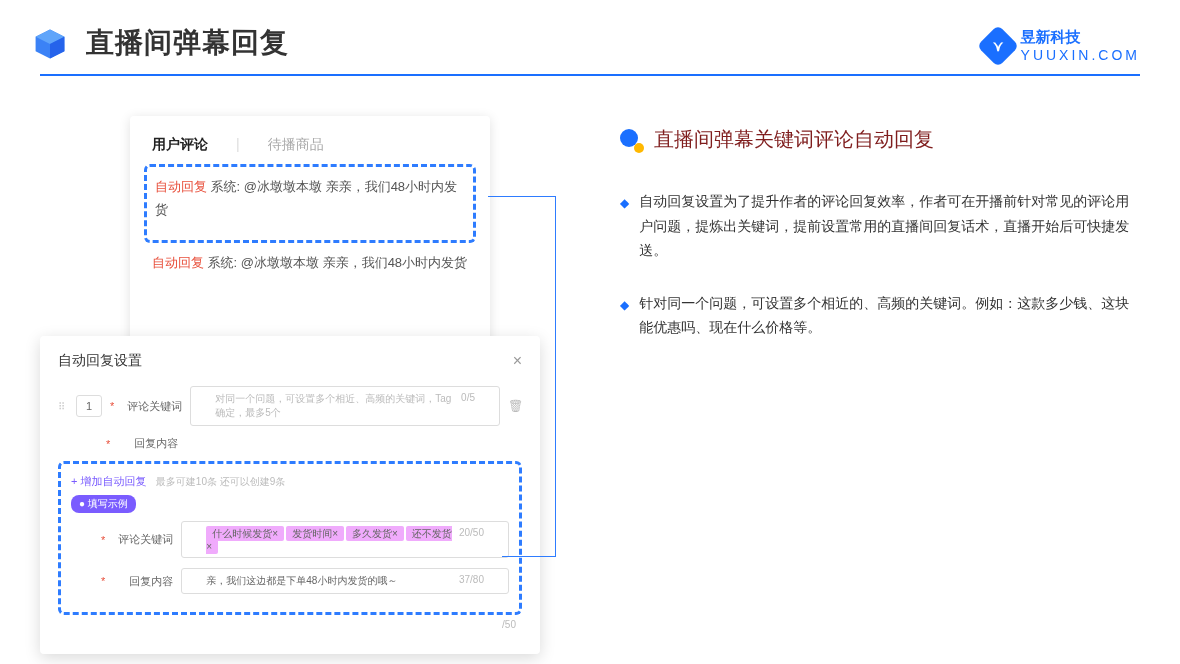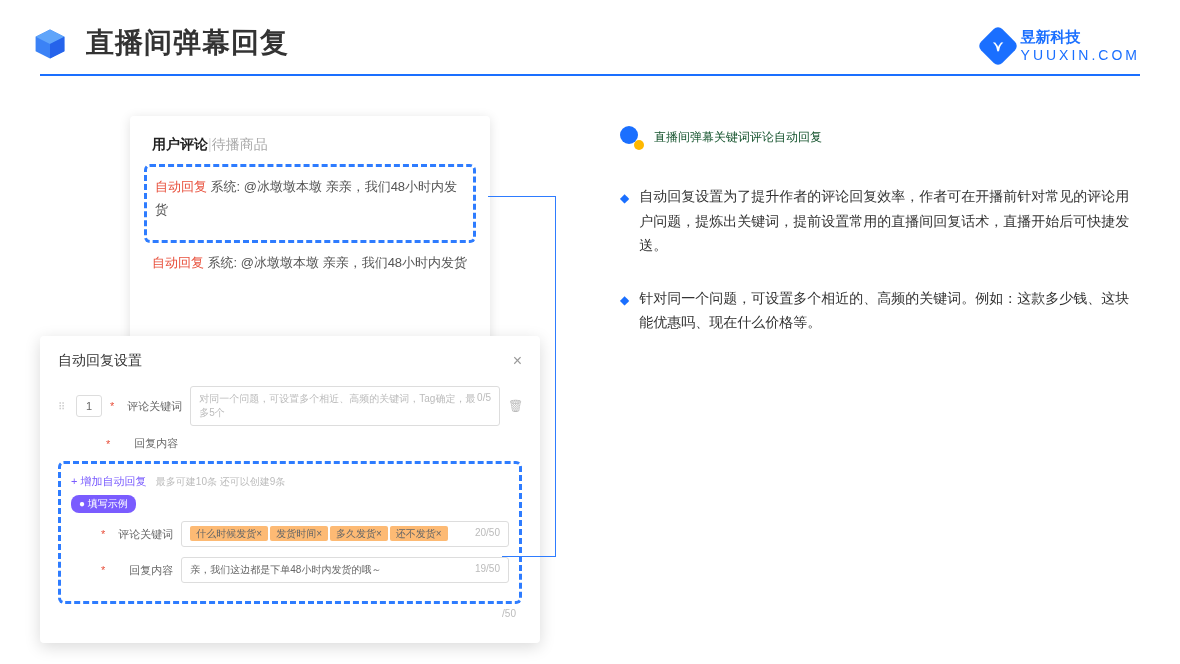--- a/index.html
+++ b/index.html
@@ -9,50 +9,50 @@
 .title{font-size:28px;color:#333;font-weight:600;letter-spacing:1px}
 .brand{position:absolute;right:40px;top:28px;display:flex;align-items:center;gap:8px}
 .brand-icon{width:30px;height:30px;background:#1a6fff;border-radius:6px;transform:rotate(45deg);display:flex;align-items:center;justify-content:center}
 .brand-icon span{transform:rotate(-45deg);color:#fff;font-size:14px;font-weight:bold}
 .brand-text{color:#1a6fff;font-size:15px;font-weight:bold}
 .brand-sub{font-size:14px;color:#1a6fff;letter-spacing:3px}
 .hr{height:2px;background:#1a6fff;margin:0 40px}
 .content{display:flex;padding:40px 40px 0}
 .left{width:520px;position:relative}
 .card-a{position:absolute;width:360px;left:90px;top:0;background:#fff;box-shadow:0 2px 12px rgba(0,0,0,.12);padding:20px 22px 80px;border-radius:4px}
-.tabs{display:flex;font-size:14px;margin-bottom:18px}
+.tabs{display:flex;gap:28px;font-size:14px;margin-bottom:18px}
 .tab-active{color:#222;font-weight:600}
 .tab-inactive{color:#aaa}
 .tab-sep{color:#ddd}
 .comment{font-size:13px;color:#555;line-height:1.8;margin-bottom:10px}
 .auto-tag{color:#e8503c;font-weight:500}
 .highlight-box{border:3px dashed #2e7cff;border-radius:6px;padding:8px;margin:-8px -8px 8px}
 .card-b{position:absolute;width:500px;left:0;top:220px;background:#fff;box-shadow:0 4px 16px rgba(0,0,0,.15);border-radius:4px;padding:16px 18px 24px;font-size:12px}
 .card-b-head{display:flex;justify-content:space-between;align-items:flex-start;margin-bottom:16px}
 .card-b-title{font-size:14px;color:#333}
 .close-x{color:#999;font-size:16px;cursor:default}
 .form-row{display:flex;align-items:center;margin-bottom:10px;gap:8px;font-size:11px}
 .red-star{color:#e8503c}
 .label{color:#666;width:60px;text-align:right}
-.input-box{flex:1;border:1px solid #ddd;border-radius:3px;padding:5px 8px;color:#bbb;display:flex;justify-content:space-between;font-size:10px}
+.input-box{flex:1;border:1px solid #ddd;border-radius:3px;padding:5px 24px;color:#bbb;display:flex;justify-content:space-between;font-size:10px}
 .input-box .count{color:#bbb}
 .num-box{border:1px solid #ddd;width:26px;height:22px;display:flex;align-items:center;justify-content:center;border-radius:3px;color:#666}
 .drag-dots{color:#ccc;font-size:10px;width:10px}
 .trash{color:#bbb;font-size:12px;width:14px}
 .example-box{border:3px dashed #2e7cff;border-radius:6px;padding:10px 10px 8px;margin-top:8px}
 .add-link{color:#7a5cff;font-size:11px;margin-bottom:6px;display:inline-block}
 .hint{color:#bbb;font-size:10px;margin-left:6px}
 .badge{background:#7a5cff;color:#fff;font-size:10px;padding:2px 8px;border-radius:8px;display:inline-block;margin-bottom:8px}
-.tag-chip{background:#fdba74;color:#666;padding:2px 6px;border-radius:2px;font-size:10px;margin-right:2px}
+.tag-chip{background:#f0abfc;color:#666;padding:2px 6px;border-radius:2px;font-size:10px;margin-right:2px}
 .right{flex:1;padding-left:60px;padding-top:10px}
 .sub-head{display:flex;align-items:center;gap:12px;margin-bottom:36px}
 .dot-icon{width:22px;height:22px;position:relative}
 .dot-icon::before{content:"";position:absolute;width:18px;height:18px;background:#1a6fff;border-radius:50%;left:0;top:0}
 .dot-icon::after{content:"";position:absolute;width:10px;height:10px;background:#ffb800;border-radius:50%;right:-2px;bottom:-2px}
-.sub-title{font-size:12px;color:#14532d;font-weight:500}
+.sub-title{font-size:20px;color:#7f1d1d;font-weight:500}
 .bullet{display:flex;gap:10px;margin-bottom:28px;font-size:14px;line-height:1.75;color:#333}
 .diamond{color:#1a6fff;font-size:12px;margin-top:4px;flex-shrink:0}
 </style>
 </head>
 <body>
 
 <div class="header">
   <div class="cube-icon">
     <svg viewBox="0 0 40 40" width="36" height="36">
         <polygon points="20,4 36,12 36,28 20,36 4,28 4,12" fill="#3b82f6"></polygon>
@@ -122,21 +122,21 @@
           <div class="input-box">
             <span id="tags-holder"><span class="tag-chip">什么时候发货×</span><span class="tag-chip">发货时间×</span><span class="tag-chip">多久发货×</span><span class="tag-chip">还不发货×</span></span>
             <span class="count">20/50</span>
           </div>
         </div>
         <div class="form-row" style="padding-left:30px">
           <span class="red-star">*</span>
           <span class="label">回复内容</span>
           <div class="input-box" style="color:#666">
             <span>亲，我们这边都是下单48小时内发货的哦～</span>
-            <span class="count">19/50</span>
+            <span class="count">37/80</span>
           </div>
         </div>
       </div>
       <div style="text-align:right;color:#bbb;font-size:10px;padding:4px 6px 0">/50</div>
     </div>
 
     <div style="position:absolute;left:456px;top:80px;width:60px;height:360px;border-right:1.5px solid #2e7cff"></div>
     <div style="position:absolute;left:448px;top:80px;width:68px;border-top:1.5px solid #2e7cff"></div>
     <div style="position:absolute;left:462px;top:440px;width:54px;border-top:1.5px solid #2e7cff"></div>
 

